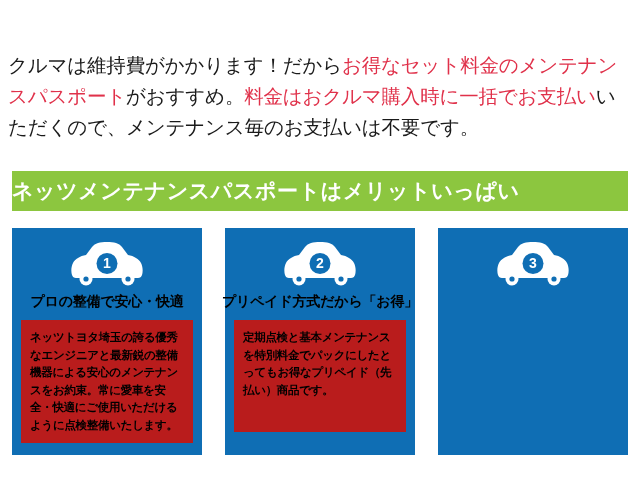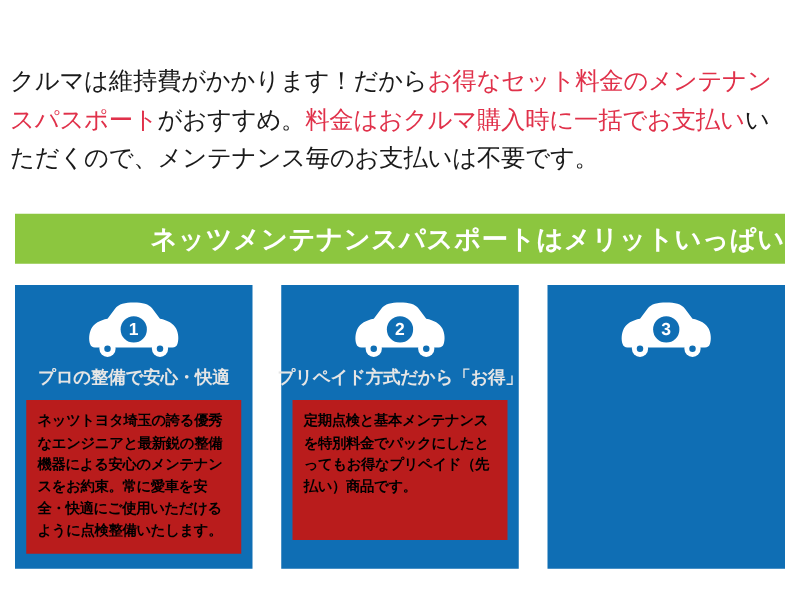--- a/index.html
+++ b/index.html
@@ -39,21 +39,21 @@
   
   .banner {
     position: absolute;
     left: 12px;
     top: 171px;
     width: 616px;
     height: 40px;
     background: #8cc63f;
     display: flex;
     align-items: center;
-    justify-content: flex-end;
+    justify-content: flex-start;
   }
   .banner-text {
     color: #ffffff;
     font-size: 21px;
     font-weight: bold;
     letter-spacing: 0.6px;
     white-space: nowrap;
   }
 
   
@@ -98,21 +98,21 @@
     border-radius: 50%;
     background: #0f6eb4;
     color: #ffffff;
     font-size: 14px;
     font-weight: bold;
     line-height: 21px;
     text-align: center;
   }
 
   .card-title {
-    color: #e5e5e5;
+    color: #000000;
     font-size: 14px;
     font-weight: bold;
     letter-spacing: -0.2px;
     text-align: center;
     white-space: nowrap;
     margin: 4px 0 9px 0;
   }
 
   .card-body {
     background: #b91c1c;

